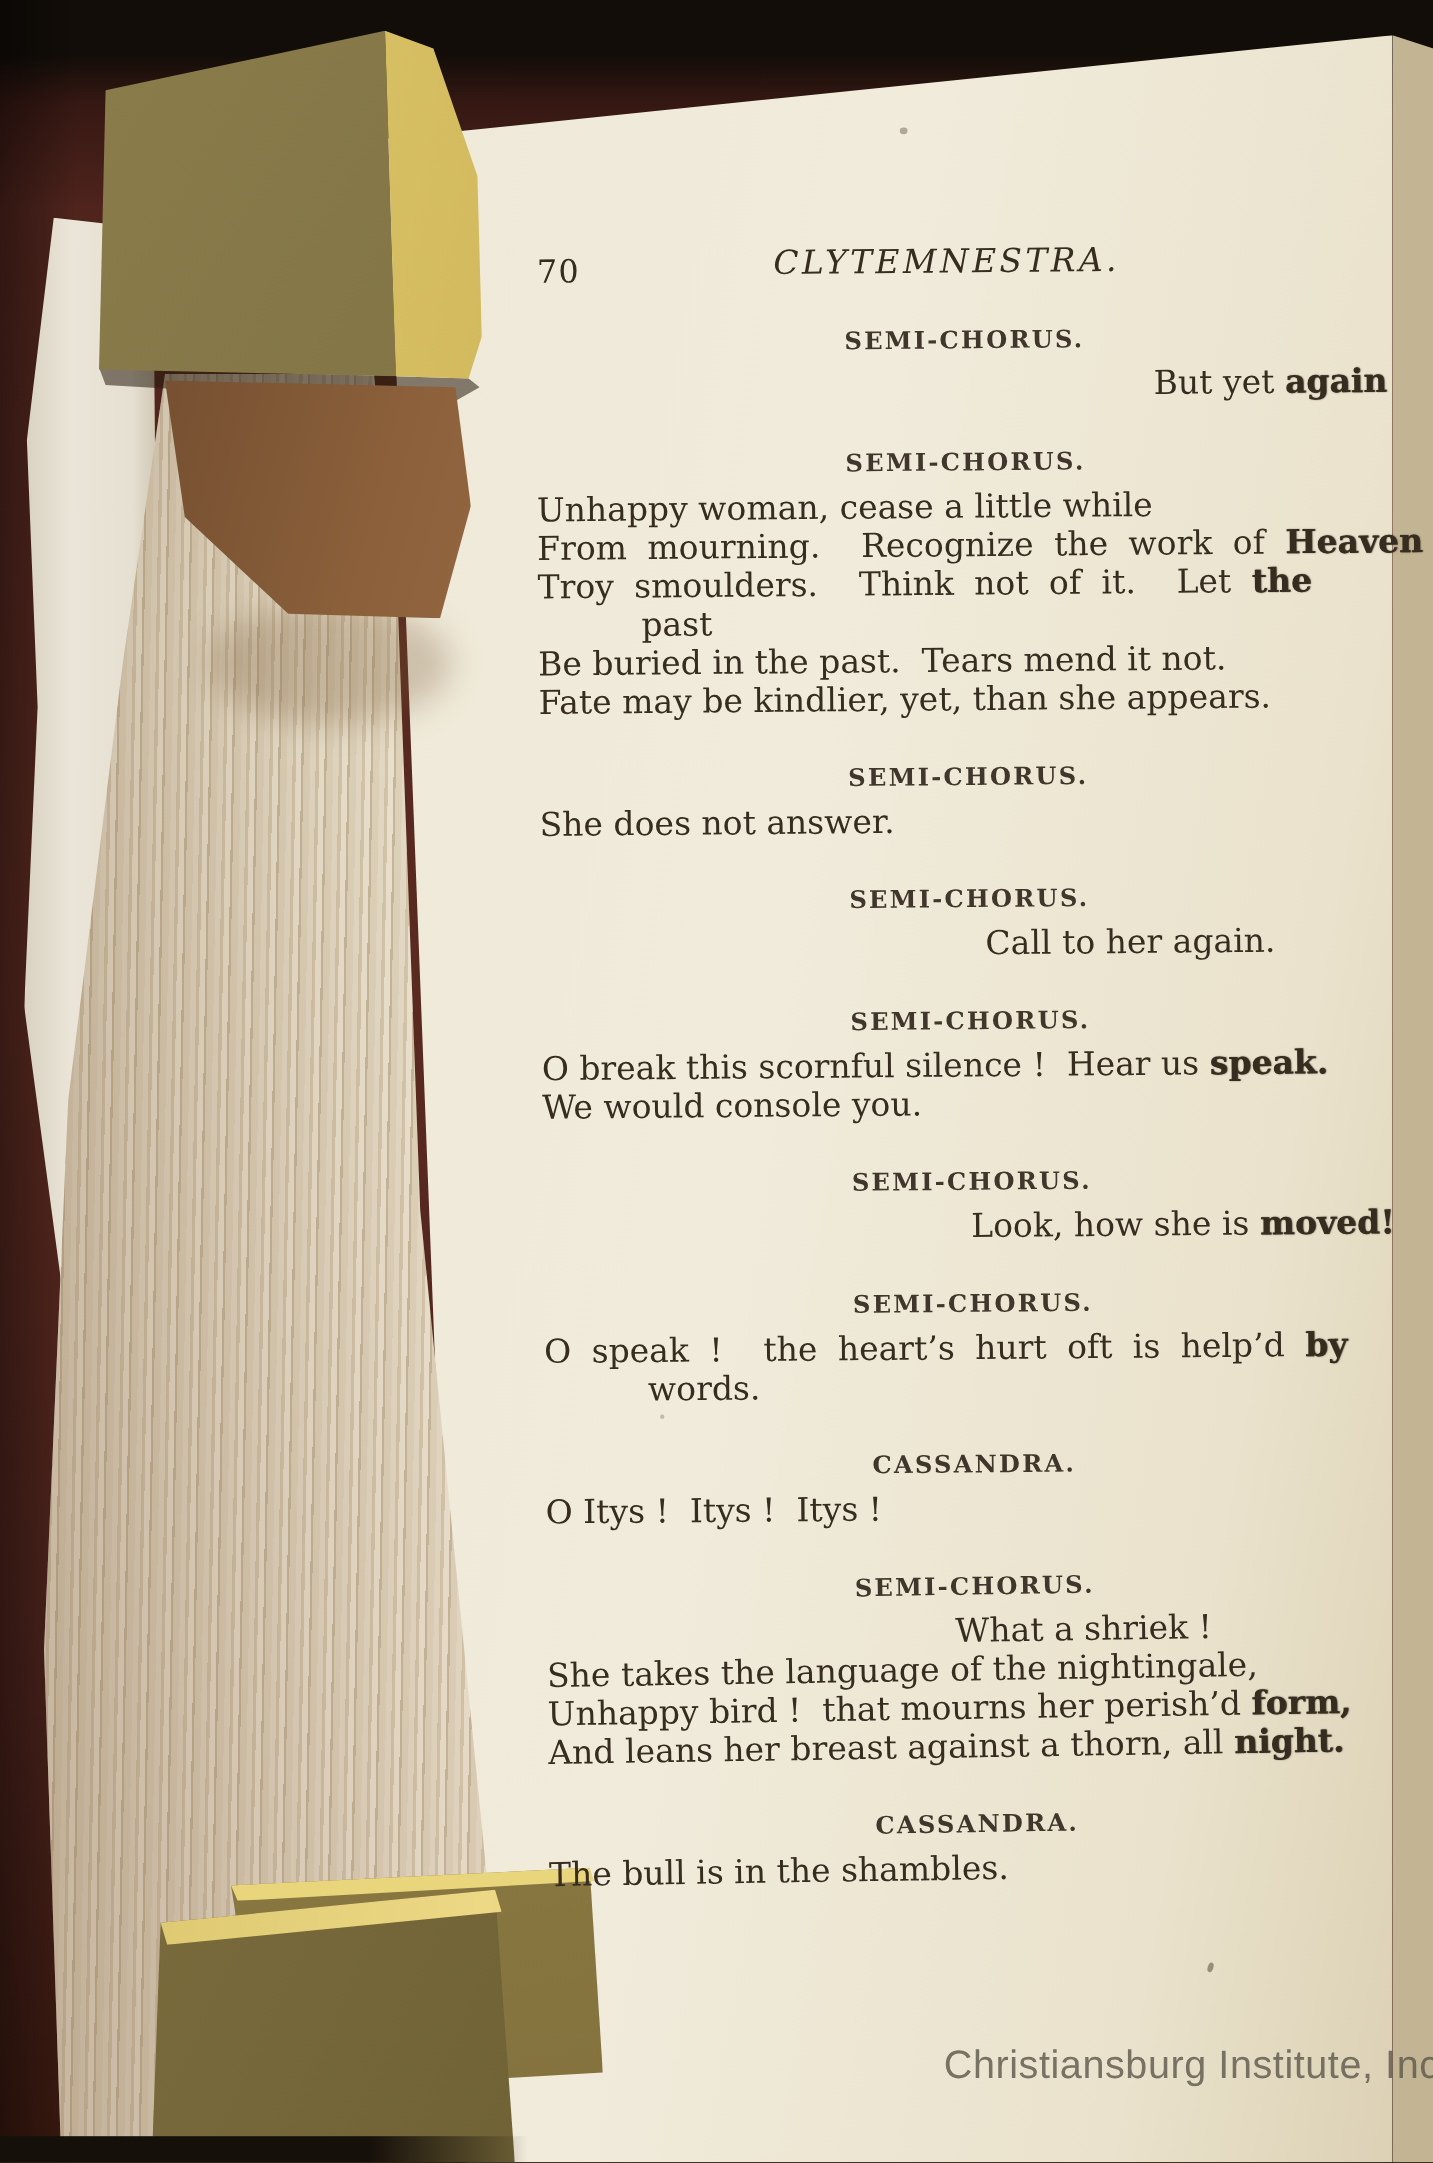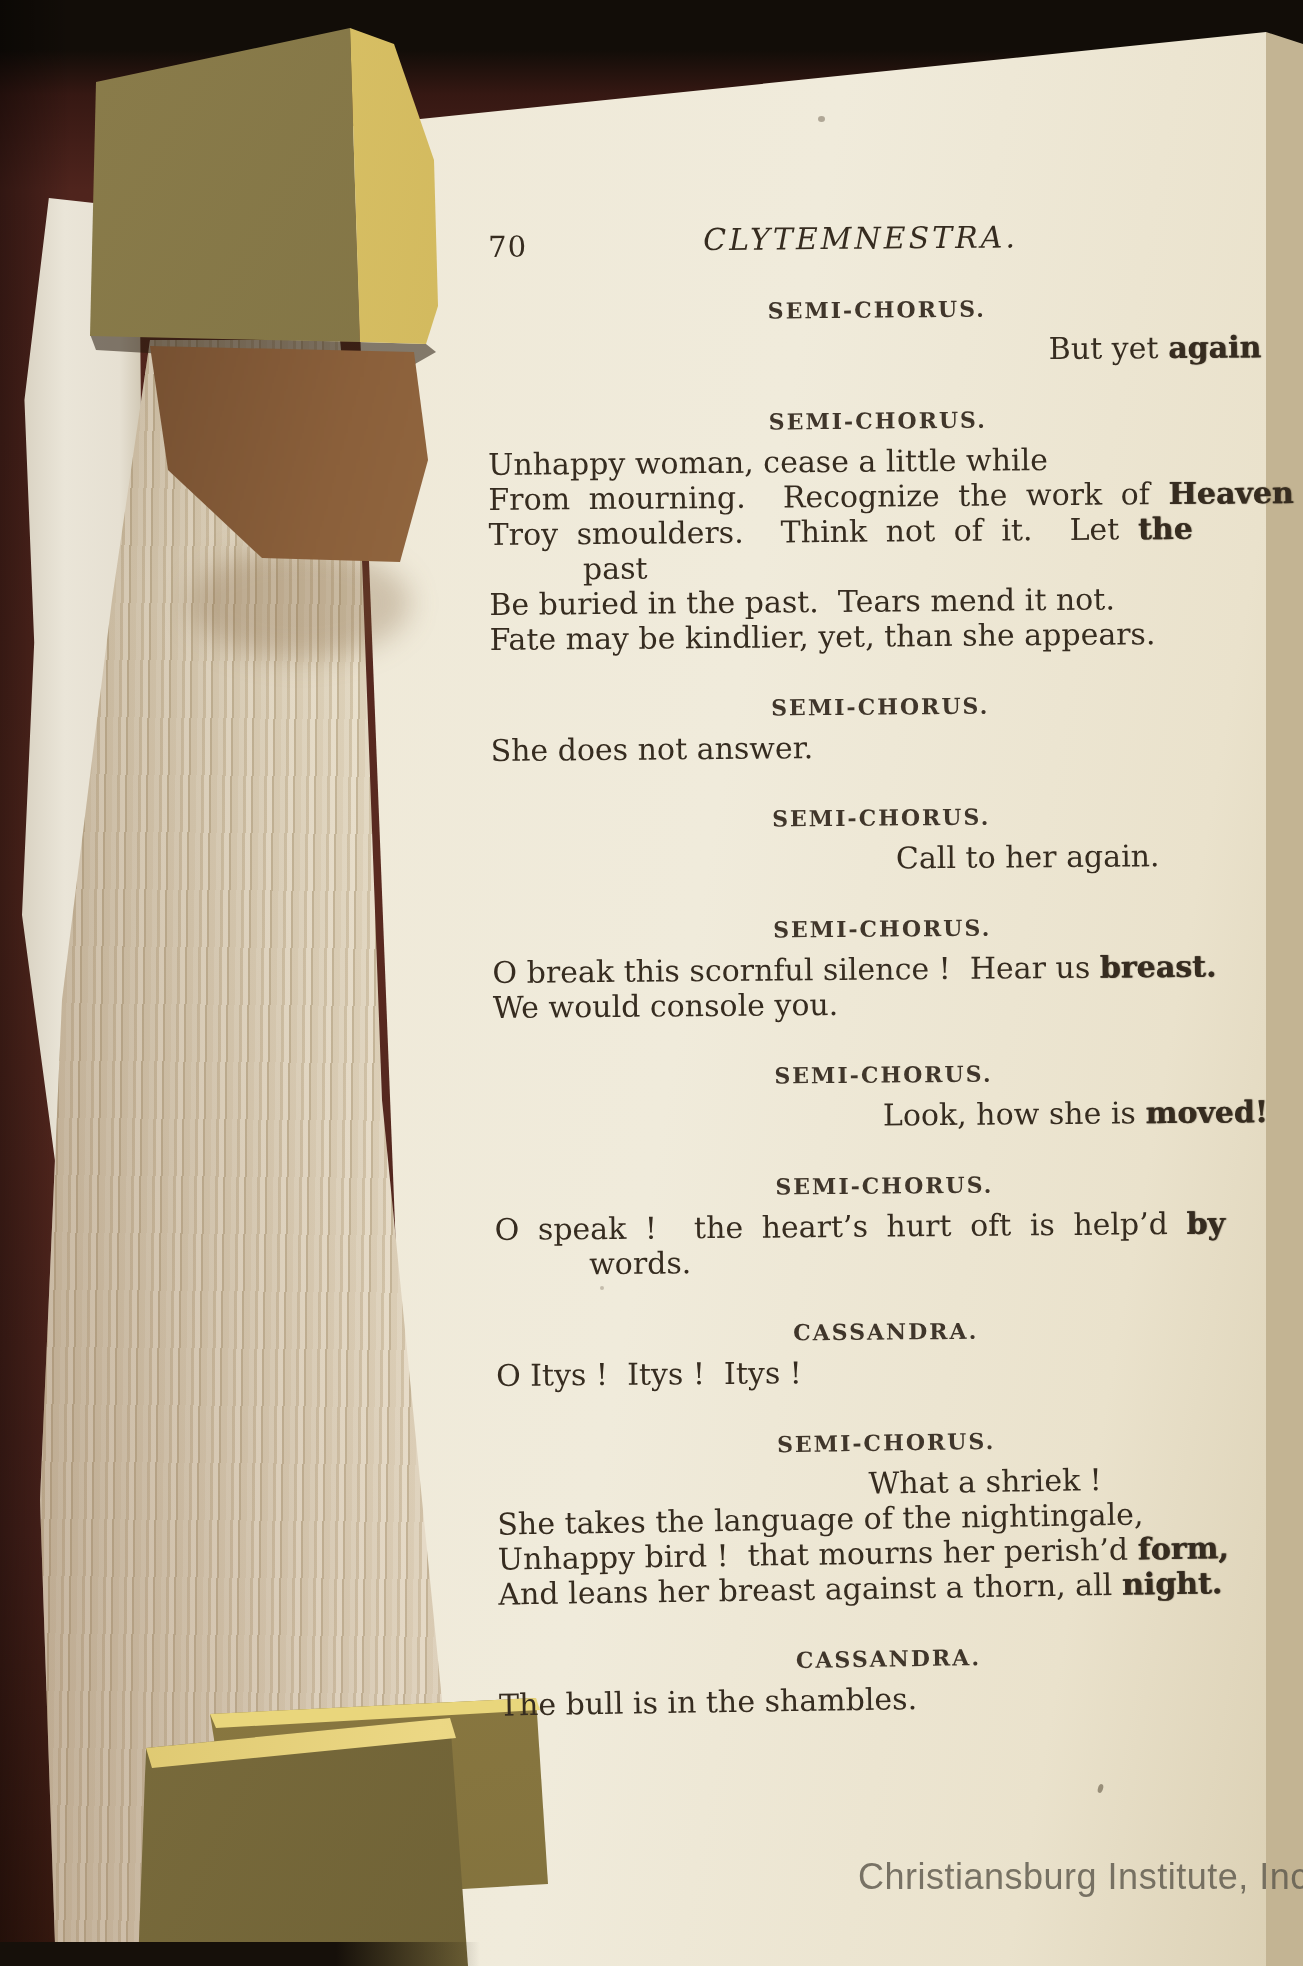--- a/index.html
+++ b/index.html
@@ -181,21 +181,21 @@
         <div class="section">
           <div class="speaker">SEMI-CHORUS.</div>
           <div class="line">She does not answer.</div>
         </div>
         <div class="section">
           <div class="speaker">SEMI-CHORUS.</div>
           <div class="line right" style="padding-right: 112px;">Call to her again.</div>
         </div>
         <div class="section">
           <div class="speaker">SEMI-CHORUS.</div>
-          <div class="line">O break this scornful silence !  Hear us <span class="tail">breast.</span></div>
+          <div class="line">O break this scornful silence !  Hear us <span class="tail">speak.</span></div>
           <div class="line">We would console you.</div>
         </div>
         <div class="section">
           <div class="speaker">SEMI-CHORUS.</div>
           <div class="line right" style="padding-right: 6px;">Look, how she is <span class="tail">moved!</span></div>
         </div>
         <div class="section">
           <div class="speaker">SEMI-CHORUS.</div>
           <div class="line spread">O speak !  the heart’s hurt oft is help’d <span class="tail">by</span></div>
           <div class="line indent">words.</div>

